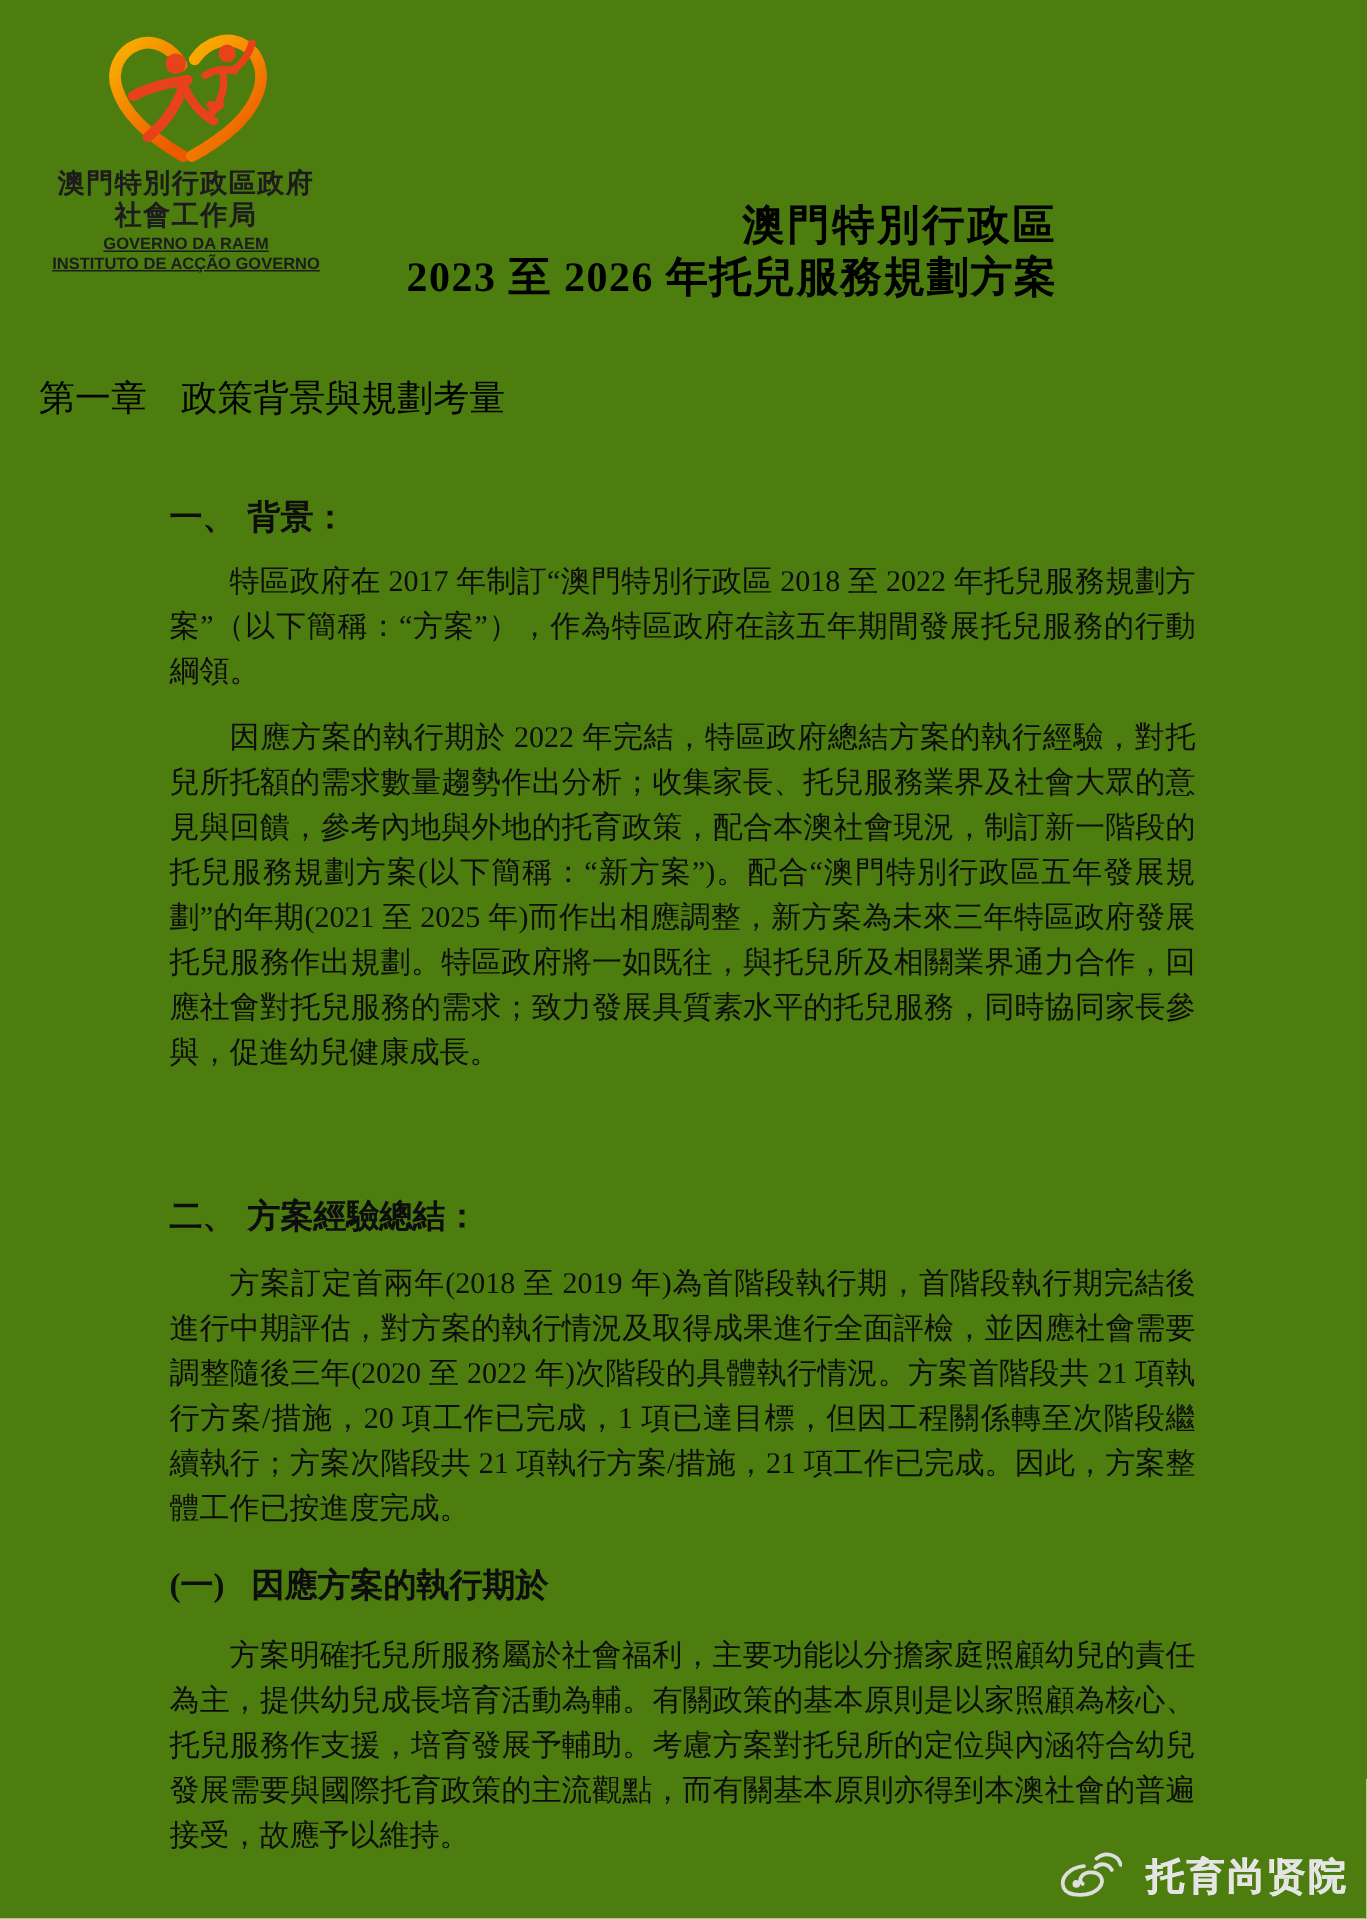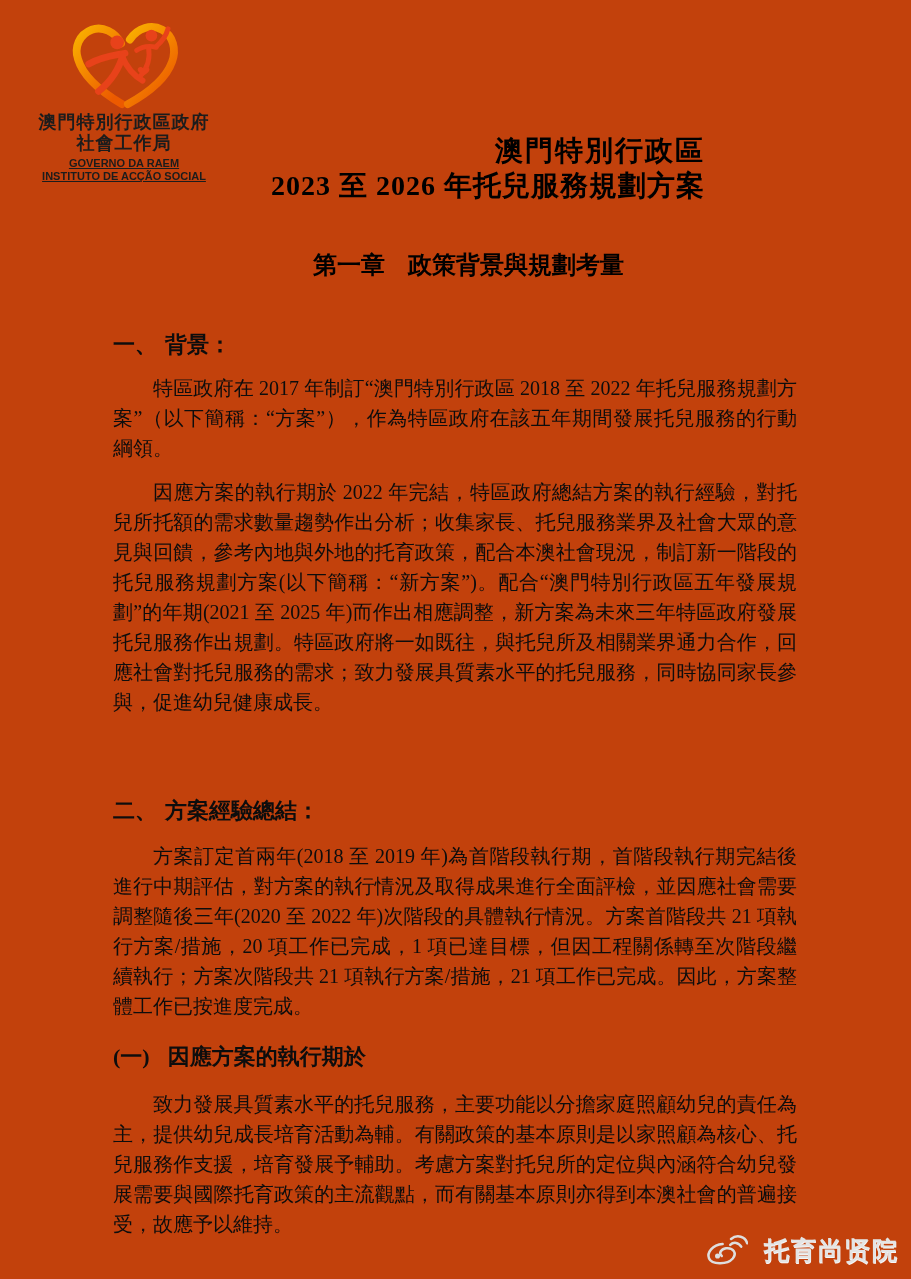--- a/index.html
+++ b/index.html
@@ -1,34 +1,34 @@
 <!DOCTYPE html>
 <html><head>
 <meta charset="utf-8">
 <style>
   html,body{margin:0;padding:0;background:#ffffff;}
   .page{
-    position:relative;width:911px;height:1279px;background:#c2410c;
+    position:relative;width:911px;height:1279px;background:#4d7c0f;
     font-family:"Liberation Serif","DejaVu Serif",serif;color:#0d0d0d;overflow:hidden;
   }
   
   .logo-block{position:absolute;left:18px;top:18px;width:212px;text-align:center;}
   .heart-svg{display:block;margin:0 auto 2px auto;}
   .org-zh{font-family:"Liberation Sans","DejaVu Sans",sans-serif;font-weight:bold;
           font-size:18px;line-height:21px;color:#1c1c1c;letter-spacing:1px;}
   .org-pt{font-family:"Liberation Sans","DejaVu Sans",sans-serif;font-weight:bold;
           font-size:11px;line-height:13px;color:#1c1c1c;text-decoration:underline;}
   .org-pt.first{margin-top:3px;}
   
   .doc-title{position:absolute;left:235px;top:134px;width:470px;text-align:right;
              font-weight:bold;color:#000;}
   .title-line1{font-size:28px;line-height:34px;letter-spacing:2px;}
   .title-line2{font-size:28px;line-height:36px;letter-spacing:1px;}
-  .chapter{position:absolute;left:26px;top:249px;width:885px;text-align:center;
-           font-weight:bold;font-size:24px;color:#000;}
+  .chapter{position:absolute;left:26px;top:249px;width:885px;
+           font-weight:normal;font-size:24px;color:#000;}
   .chapter-num{margin-right:0.95em;}
   
   .content{position:absolute;left:113px;top:326px;width:684px;padding-top:5px;
            font-size:20px;line-height:30px;text-align:justify;color:#0d0d0d;}
   .sec{font-size:22px;line-height:28px;font-weight:bold;margin:0;}
   .sec .sec-num{margin-right:8px;}
   .sec2{margin-top:80px;}
   .subsec{font-size:22px;line-height:28px;font-weight:bold;margin:22px 0 0 0;}
   .subsec .subsec-num{margin-right:18px;}
   .content p{margin:0;text-indent:2em;}
@@ -68,21 +68,21 @@
         <circle cx="88" cy="18" r="6" fill="#e8421a" stroke="none"></circle>
         <path d="M73,33 C79,29 86,28 93,30" stroke-width="5"></path>
         <path d="M85,30 C87,41 84,51 77,59" stroke-width="5"></path>
         <path d="M93,29 C99,24 103,18 105,11" stroke-width="5"></path>
         <path d="M80,52 c-2,-3 -6,-2 -6,1 c0,2 3,4 6,6 c3,-2 6,-4 6,-6 c0,-3 -4,-4 -6,-1 z" fill="#e8421a" stroke="none"></path>
       </g>
     </svg>
     <div class="org-zh">澳門特別行政區政府</div>
     <div class="org-zh">社會工作局</div>
     <div class="org-pt first">GOVERNO DA RAEM</div>
-    <div class="org-pt">INSTITUTO DE ACÇÃO SOCIAL</div>
+    <div class="org-pt">INSTITUTO DE ACÇÃO GOVERNO</div>
   </div>
 
   <div class="doc-title">
     <div class="title-line1">澳門特別行政區</div>
     <div class="title-line2">2023 至 2026 年托兒服務規劃方案</div>
   </div>
 
   <div class="chapter">
     <span class="chapter-num">第一章</span><span>政策背景與規劃考量</span>
   </div>
@@ -96,21 +96,21 @@
     <p class="p2">因應方案的執行期於 2022 年完結，特區政府總結方案的執行經驗，對托兒所托額的需求數量趨勢作出分析；收集家長、托兒服務業界及社會大眾的意見與回饋，參考內地與外地的托育政策，配合本澳社會現況，制訂新一階段的托兒服務規劃方案(以下簡稱：“新方案”)。配合“澳門特別行政區五年發展規劃”的年期(2021 至 2025 年)而作出相應調整，新方案為未來三年特區政府發展托兒服務作出規劃。特區政府將一如既往，與托兒所及相關業界通力合作，回應社會對托兒服務的需求；致力發展具質素水平的托兒服務，同時協同家長參與，促進幼兒健康成長。</p>
 
     <h2 class="sec sec2">
       <span class="sec-num">二、</span><span>方案經驗總結：</span>
     </h2>
     <p class="p3">方案訂定首兩年(2018 至 2019 年)為首階段執行期，首階段執行期完結後進行中期評估，對方案的執行情況及取得成果進行全面評檢，並因應社會需要調整隨後三年(2020 至 2022 年)次階段的具體執行情況。方案首階段共 21 項執行方案/措施，20 項工作已完成，1 項已達目標，但因工程關係轉至次階段繼續執行；方案次階段共 21 項執行方案/措施，21 項工作已完成。因此，方案整體工作已按進度完成。</p>
 
     <h3 class="subsec">
       <span class="subsec-num">(一)</span><span>因應方案的執行期於</span>
     </h3>
-    <p class="p4">致力發展具質素水平的托兒服務，主要功能以分擔家庭照顧幼兒的責任為主，提供幼兒成長培育活動為輔。有關政策的基本原則是以家照顧為核心、托兒服務作支援，培育發展予輔助。考慮方案對托兒所的定位與內涵符合幼兒發展需要與國際托育政策的主流觀點，而有關基本原則亦得到本澳社會的普遍接受，故應予以維持。</p>
+    <p class="p4">方案明確托兒所服務屬於社會福利，主要功能以分擔家庭照顧幼兒的責任為主，提供幼兒成長培育活動為輔。有關政策的基本原則是以家照顧為核心、托兒服務作支援，培育發展予輔助。考慮方案對托兒所的定位與內涵符合幼兒發展需要與國際托育政策的主流觀點，而有關基本原則亦得到本澳社會的普遍接受，故應予以維持。</p>
 
   </div>
 
   <div class="watermark">
     <svg width="44" height="34" viewBox="0 0 52 38">
       <g fill="none" stroke="#dedede" stroke-width="3" stroke-linecap="round">
         <path d="M22,12 C10,13 3,22 6,29 C9,36 27,37 34,29 C39,23 35,16 26,17 C20,18 17,23 21,26"></path>
         <path d="M31,13 C35,9 41,10 44,15"></path>
         <path d="M32,6 C39,0 49,3 51,11"></path>
       </g>

